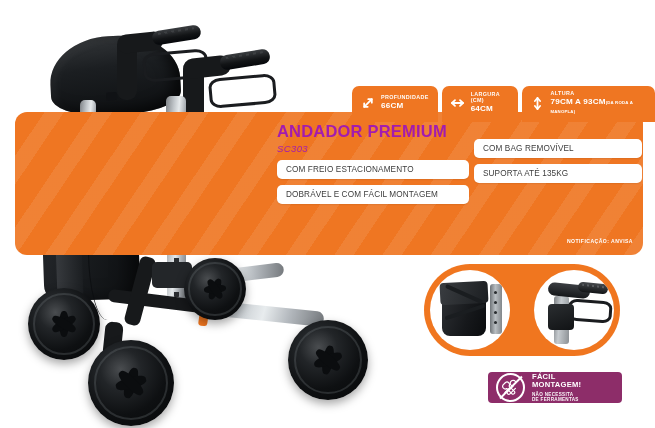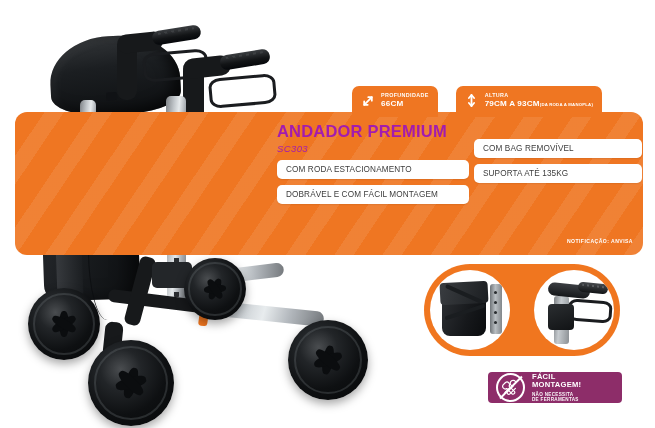--- a/index.html
+++ b/index.html
@@ -70,21 +70,21 @@
   
   .panel{
     position:absolute;left:15px;top:112px;width:628px;height:143px;
     background:#ef7622;border-radius:12px 12px 12px 12px;
     overflow:hidden;
   }
   .panel .stripes{position:absolute;inset:0;
     background:repeating-linear-gradient(-56deg,rgba(255,255,255,.085) 0 16px,rgba(255,255,255,0) 16px 40px);}
 
   
-  .dims{position:absolute;left:352px;top:86px;display:flex;gap:18px;z-index:6;}
+  .dims{position:absolute;left:352px;top:86px;display:flex;gap:4px;z-index:6;}
   .dim{
     background:#ef7622;border-radius:7px 7px 0 0;padding:5px 9px 7px 8px;
     display:flex;align-items:center;gap:6px;color:#fff;min-height:19px;
   }
   .dim .dicon{flex:0 0 auto;width:15px;height:16px;display:flex;align-items:center;justify-content:center;}
   .dim .dtxt{line-height:1.08;}
   .dim .dlabel{font-size:5.4px;font-weight:700;letter-spacing:.35px;display:block;opacity:.97;}
   .dim .dval{font-size:8.1px;font-weight:700;letter-spacing:.2px;display:block;margin-top:1px;}
   .dim .dnote{font-size:4.3px;font-weight:700;letter-spacing:.2px;}
 
@@ -238,20 +238,33 @@
           <path d="M10.8 3.2 L7.3 3.2 M10.8 3.2 L10.8 6.7" stroke="#ffffff" stroke-width="1.8" stroke-linecap="round"></path>
           <path d="M3.2 10.8 L6.7 10.8 M3.2 10.8 L3.2 7.3" stroke="#ffffff" stroke-width="1.8" stroke-linecap="round"></path>
         </svg>
       </span>
       <span class="dtxt">
         <span class="dlabel">PROFUNDIDADE</span>
         <span class="dval">66CM</span>
       </span>
     </div>
 
+    <div class="dim">
+      <span class="dicon">
+        <svg width="15" height="14" viewBox="0 0 15 14" aria-hidden="true">
+          <path d="M2 7 H13" stroke="#ffffff" stroke-width="1.8" stroke-linecap="round"></path>
+          <path d="M2 7 L5 4.2 M2 7 L5 9.8" stroke="#ffffff" stroke-width="1.8" stroke-linecap="round" fill="none"></path>
+          <path d="M13 7 L10 4.2 M13 7 L10 9.8" stroke="#ffffff" stroke-width="1.8" stroke-linecap="round" fill="none"></path>
+        </svg>
+      </span>
+      <span class="dtxt">
+        <span class="dlabel">LARGURA (CM)</span>
+        <span class="dval">64CM</span>
+      </span>
+    </div>
 
     <div class="dim">
       <span class="dicon">
         <svg width="11" height="15" viewBox="0 0 11 15" aria-hidden="true">
           <path d="M5.5 2 V13" stroke="#ffffff" stroke-width="1.8" stroke-linecap="round"></path>
           <path d="M5.5 2 L2.9 5 M5.5 2 L8.1 5" stroke="#ffffff" stroke-width="1.8" stroke-linecap="round" fill="none"></path>
           <path d="M5.5 13 L2.9 10 M5.5 13 L8.1 10" stroke="#ffffff" stroke-width="1.8" stroke-linecap="round" fill="none"></path>
         </svg>
       </span>
       <span class="dtxt">
@@ -262,21 +275,21 @@
       </span>
     </div>
   </div>
 
   <div class="titlewrap">
     <div class="ptitle">ANDADOR PREMIUM</div>
     <div class="pmodel">SC303</div>
   </div>
 
   <div class="pills-left">
-    <div class="pill">COM RODA ESTACIONAMENTO</div>
+    <div class="pill">COM FREIO ESTACIONAMENTO</div>
     <div class="pill">DOBRÁVEL E COM FÁCIL MONTAGEM</div>
   </div>
 
   <div class="pills-right">
     <div class="pill">COM BAG REMOVÍVEL</div>
     <div class="pill">SUPORTA ATÉ 135KG</div>
   </div>
 
   <div class="anvisa">NOTIFICAÇÃO: ANVISA</div>
 

